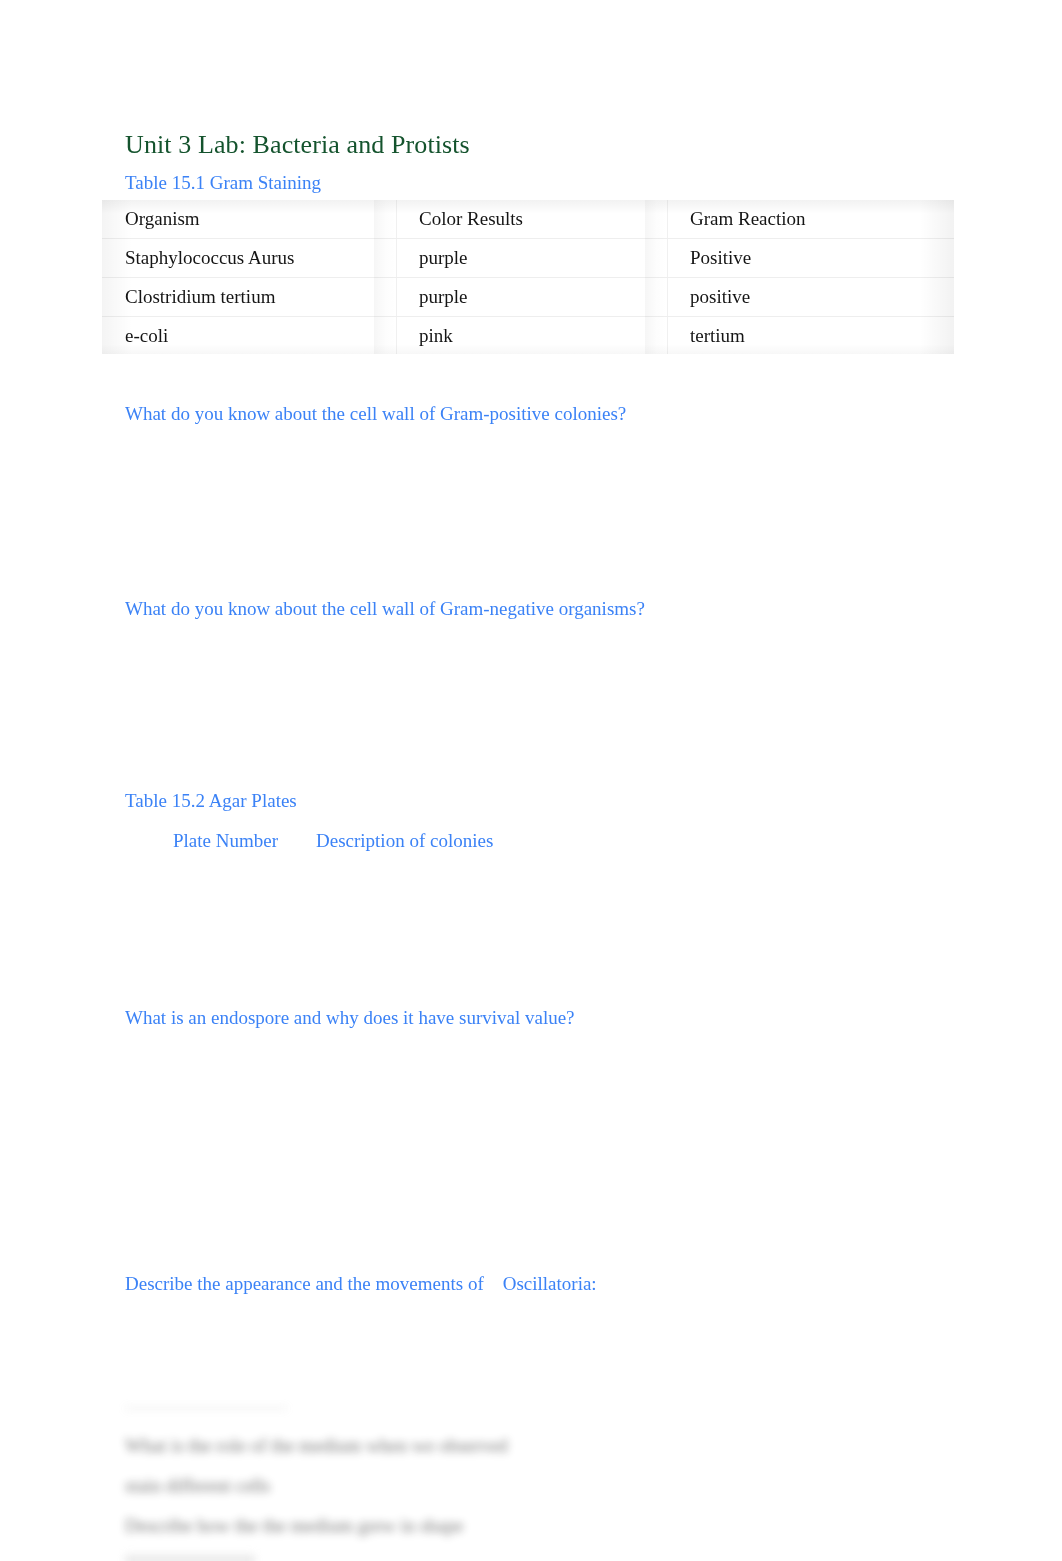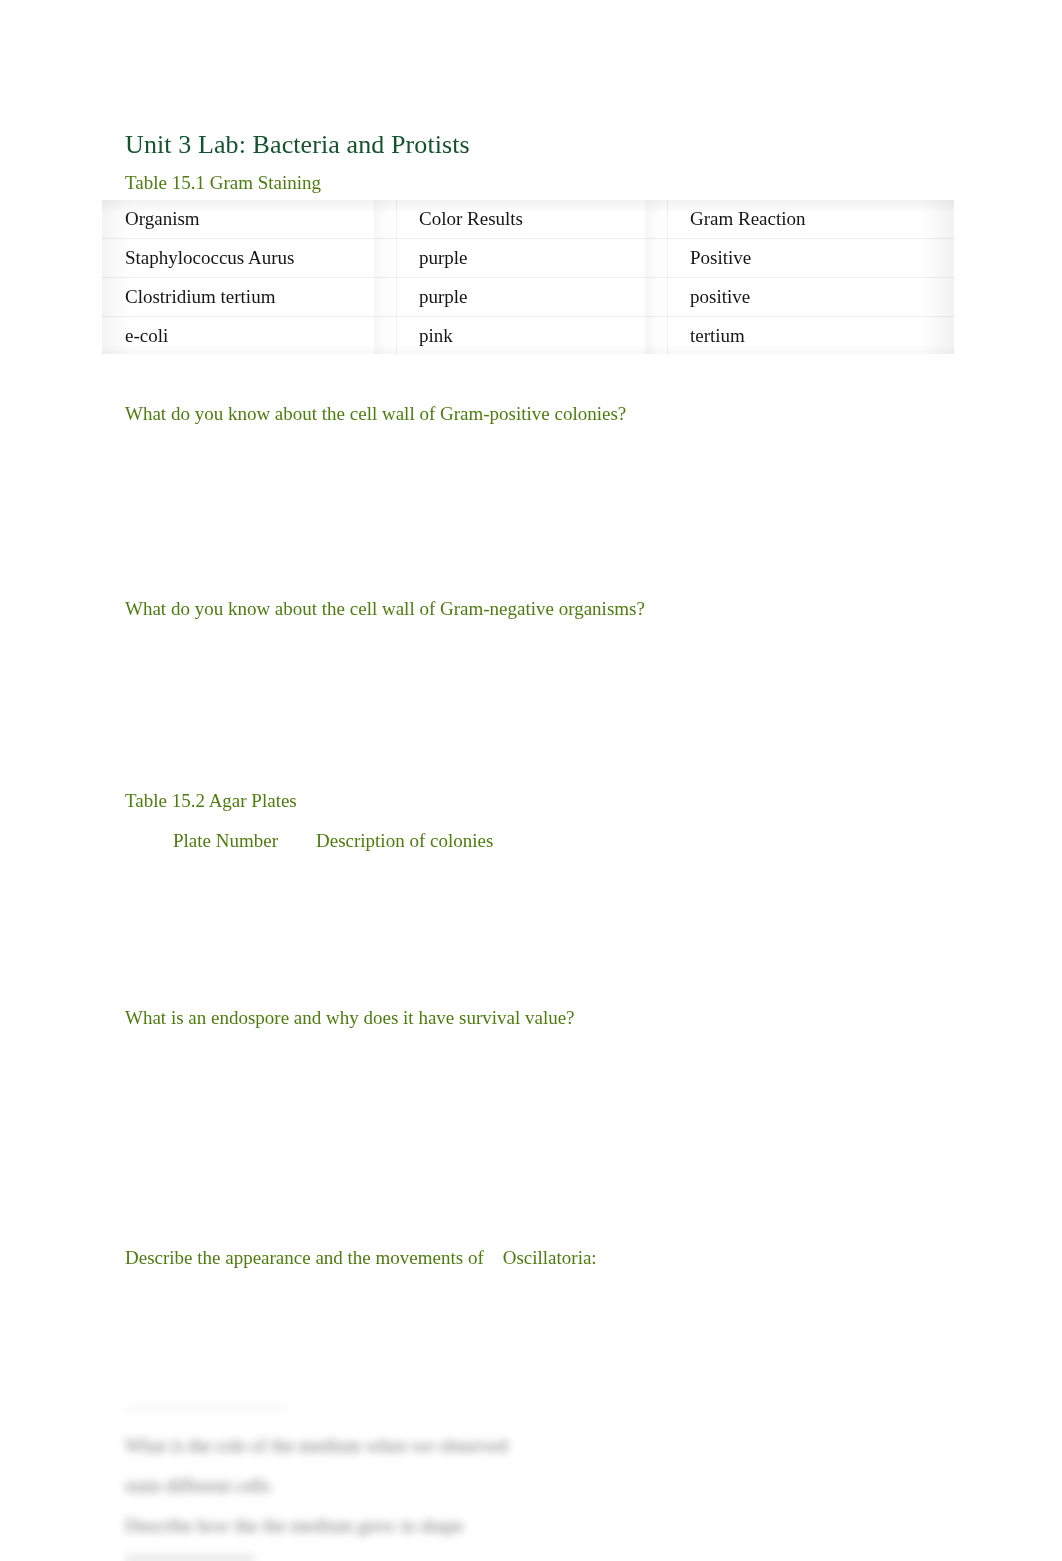--- a/index.html
+++ b/index.html
@@ -39,31 +39,31 @@
     white-space: nowrap;
     margin-top: 8px;
   }
 
   
   .para {
     position: absolute;
     left: 125px;
     font-size: 19px;
     line-height: 26px;
-    color: #4d7c0f;
+    color: #3b82f6;
     white-space: pre;
   }
 
   .caption-1  { top: 170px; }
   .q-1        { top: 401px; }
   .q-2        { top: 596px; }
   .caption-2  { top: 788px; }
   .sub-head-2 { top: 828px; margin-left: 48px; }
   .q-3        { top: 1005px; }
-  .q-4        { top: 1245px; }
+  .q-4        { top: 1271px; }
 
   
   .table-wrap {
     position: absolute;
     left: 102px;
     top: 200px;
     width: 852px;
     height: 154px;
     overflow: hidden;
   }

